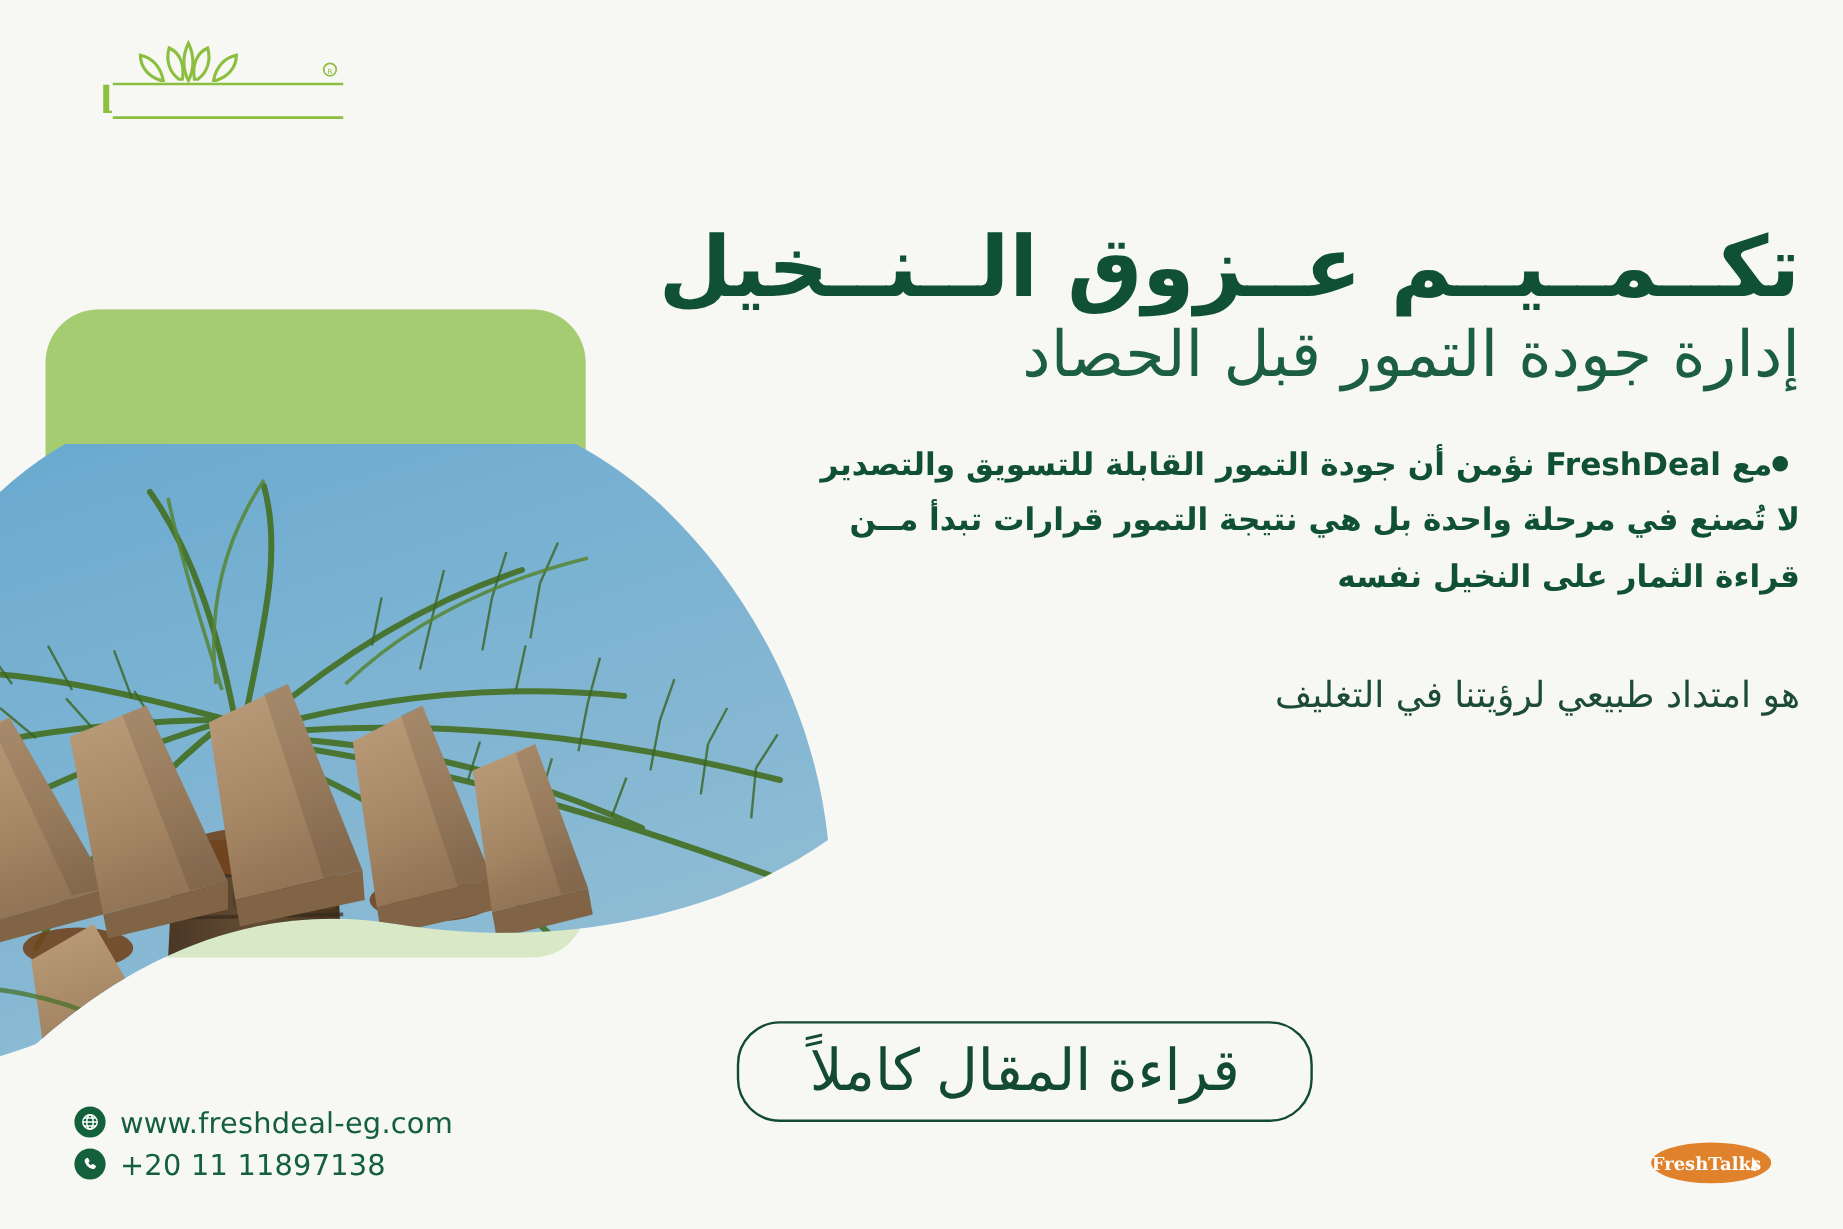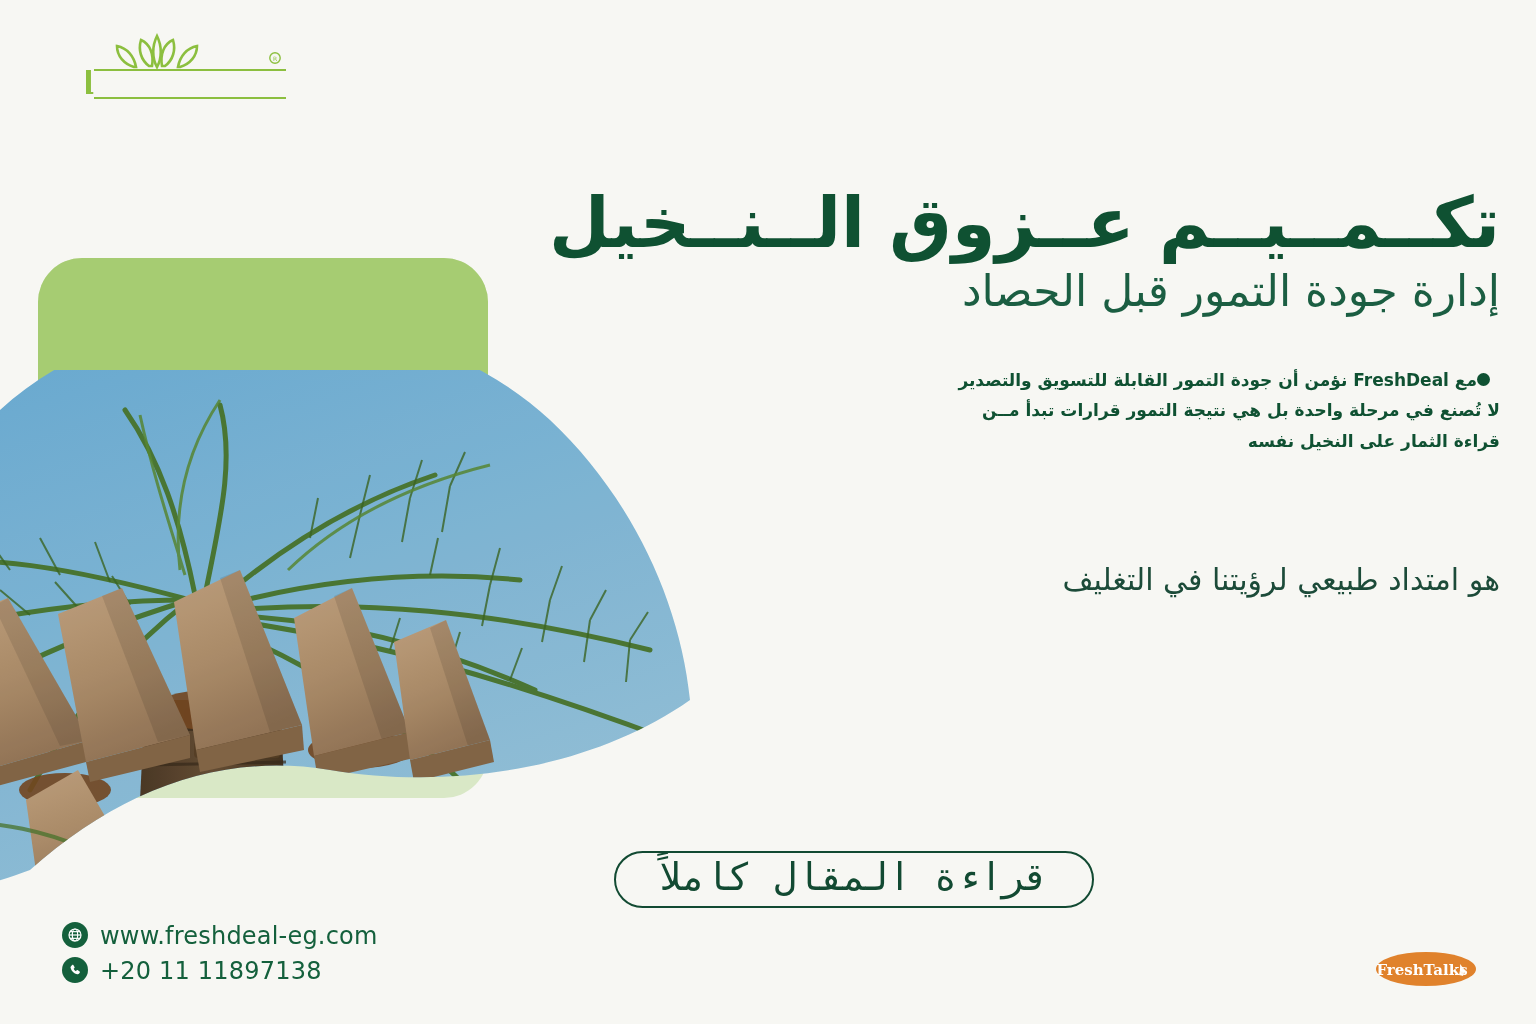--- a/index.html
+++ b/index.html
@@ -36,54 +36,54 @@
   .headline{
     position:absolute;right:36px;top:150px;width:900px;
     text-align:right;
     margin-top:38px;
   }
   .h1{
     color:#0f5132;font-weight:bold;font-size:70px;line-height:1.0;
     letter-spacing:1px;margin:0 0 10px 0;white-space:nowrap;
   }
   .h2{
-    color:#1b5e42;font-weight:400;font-size:44px;line-height:1.05;
+    color:#1b5e42;font-weight:400;font-size:53px;line-height:1.05;
     margin:0;white-space:nowrap;
   }
 
   
   .body-bold{
     position:absolute;right:36px;top:365px;width:1030px;
     text-align:right;color:#0f5132;
-    font-weight:bold;font-size:17px;line-height:1.78;
+    font-weight:bold;font-size:26px;line-height:1.78;
   }
   .body-bold .ln{white-space:nowrap;}
   .bullet{
     display:inline-block;width:13px;height:13px;border-radius:50%;
     background:#0f5132;vertical-align:middle;margin-right:10px;
     margin-bottom:4px;
   }
 
   
   .body-light{
     position:absolute;right:36px;top:556px;width:660px;
     text-align:right;color:#1c4b39;
     font-weight:400;font-size:30px;line-height:1.62;
   }
   .body-light .ln{white-space:nowrap;}
 
   
   .cta{
-    position:absolute;left:614px;top:851px;width:480px;height:57px;
+    position:absolute;left:614px;top:851px;width:480px;height:84px;
     border:2.5px solid #124a32;border-radius:36px;
     background:transparent;color:#124a32;
-    font-size:38px;font-weight:400;
+    font-size:48px;font-weight:400;
     display:flex;align-items:center;justify-content:center;
     cursor:pointer;box-sizing:border-box;
-    font-family:Liberation Mono, monospace;
+    font-family:Liberation Sans, sans-serif;
     padding-bottom:4px;
   }
 
   
   .footer{position:absolute;left:62px;top:922px;}
   .frow{display:flex;align-items:flex-end;gap:12px;margin-bottom:9px;
          direction:ltr;}
   .fico{
     width:26px;height:26px;border-radius:50%;background:#14603c;
     display:flex;align-items:center;justify-content:center;flex:0 0 26px;

